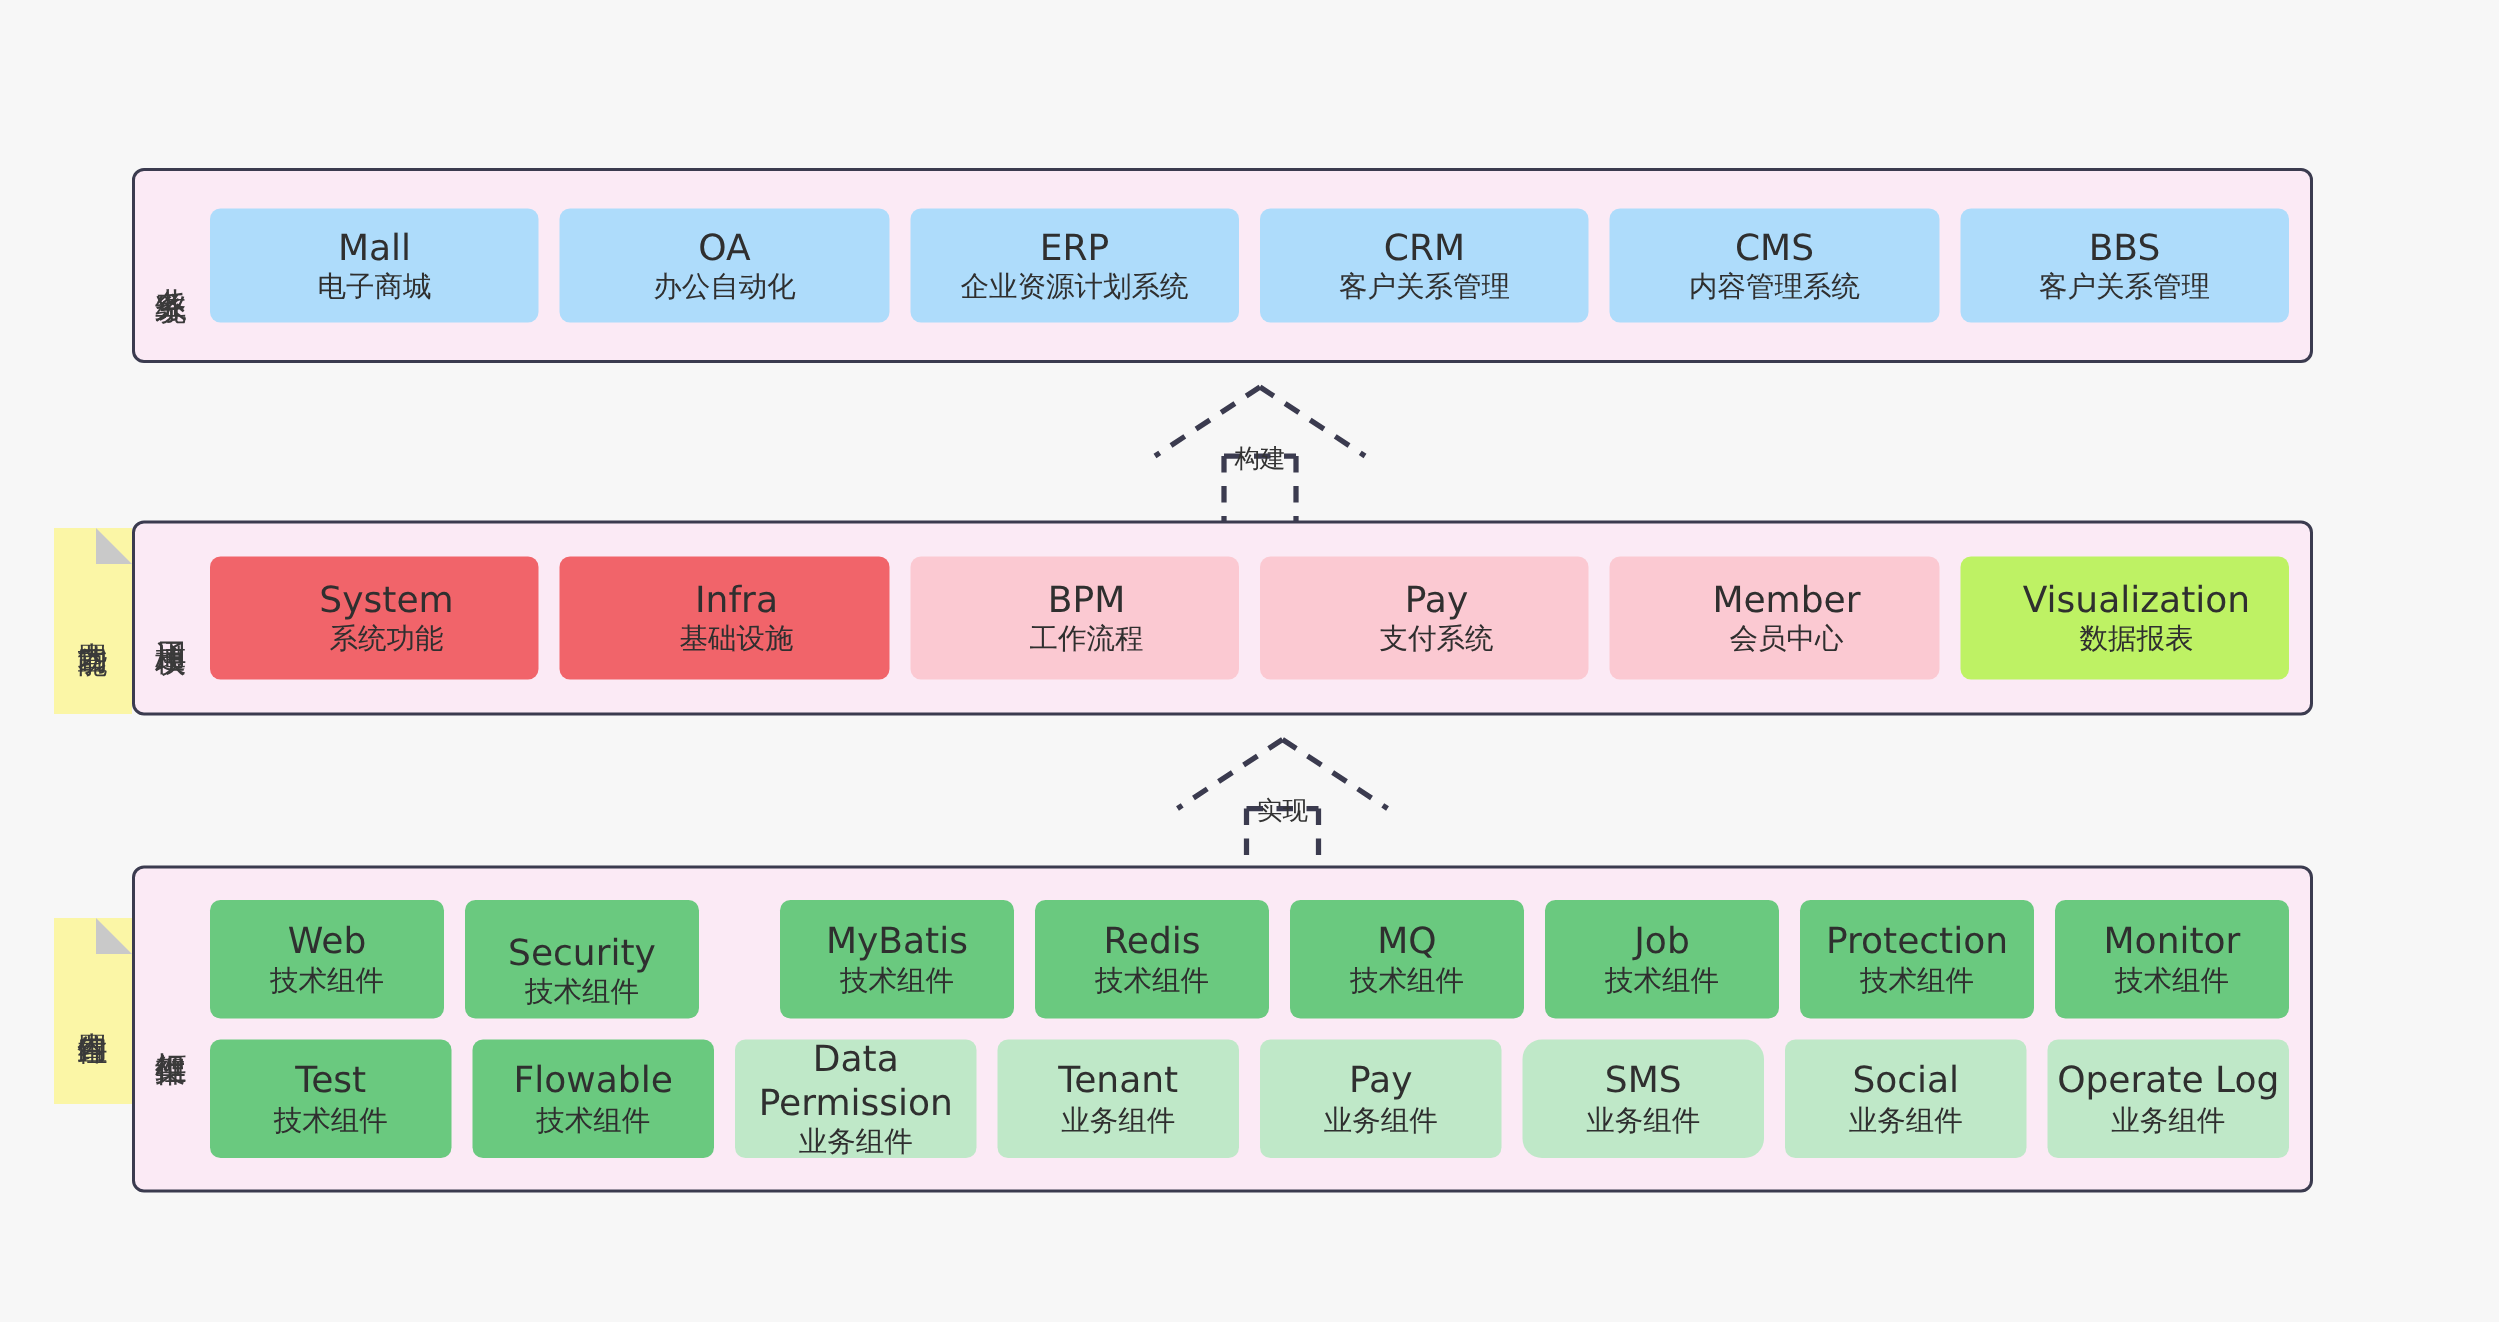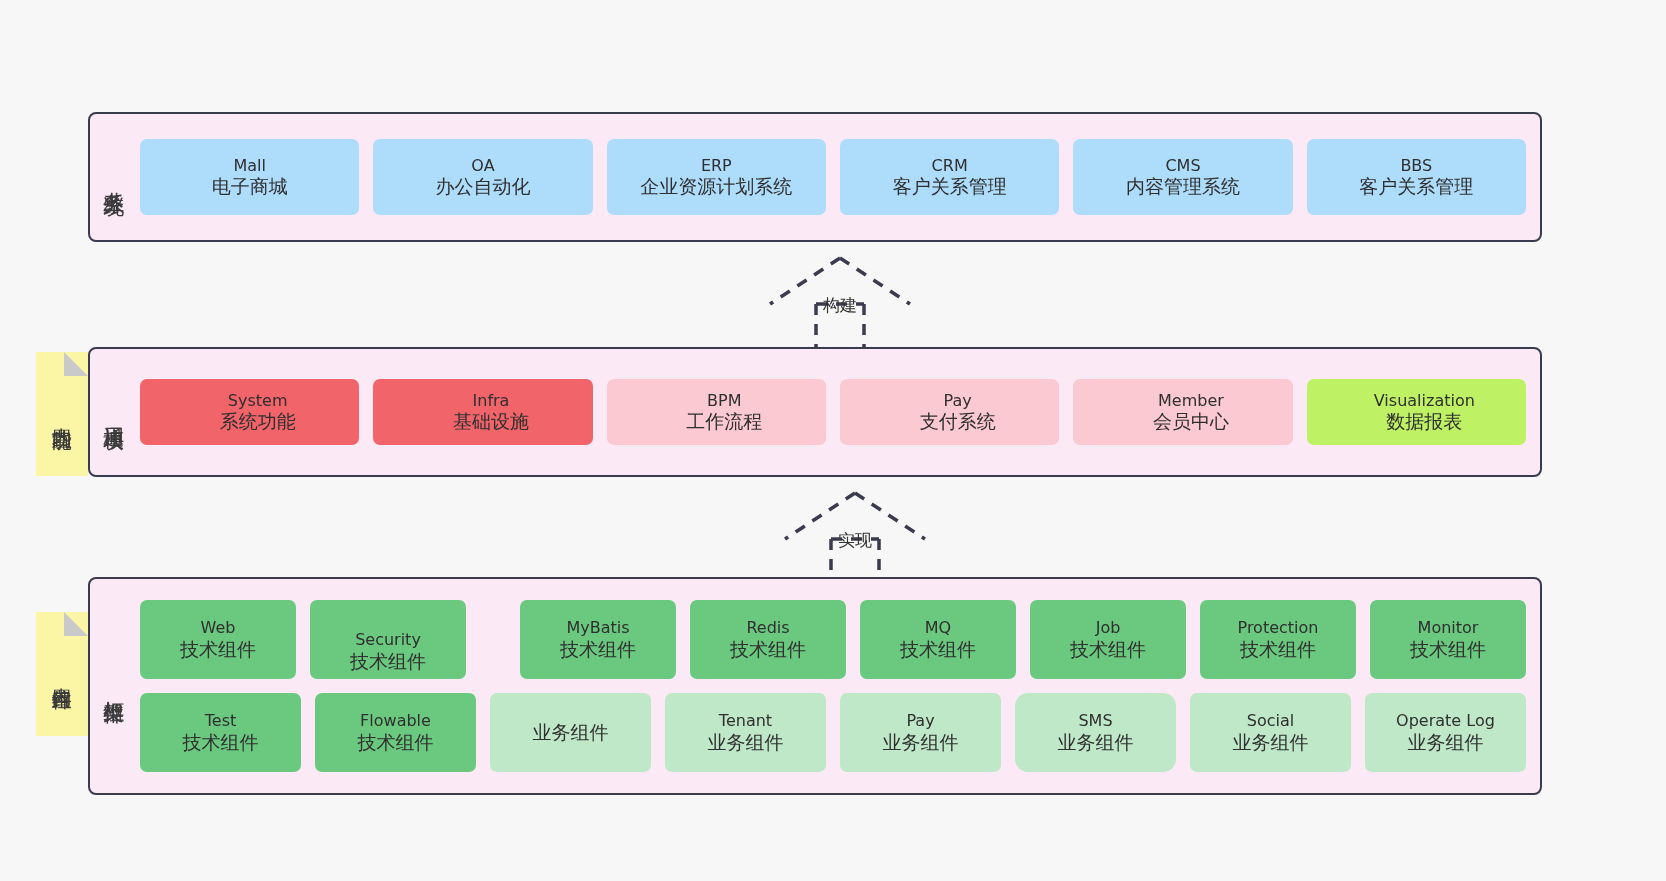--- a/index.html
+++ b/index.html
@@ -73,30 +73,30 @@
     display: flex;
     flex-direction: column;
     align-items: center;
     justify-content: center;
     text-align: center;
     line-height: 1.22;
     color: #2f2f2f;
     box-sizing: border-box;
     padding: 6px 4px;
   }
-  .card .t1 { font-size: 16px; }
+  .card .t1 { font-size: 24px; }
   .card .t2 { font-size: 19px; }
 
   
   #layer-business { left: 88px; top: 112px; width: 1454px; height: 130px; }
   #layer-business .card { height: 76px; background: #aedcfb; }
 
   
   #layer-common { left: 88px; top: 347px; width: 1454px; height: 130px; }
-  #layer-common .card { height: 66px; padding-left: 20px; }
+  #layer-common .card { height: 82px; padding-left: 20px; }
 
   
   #layer-framework { left: 88px; top: 577px; width: 1454px; height: 218px; }
   #layer-framework .card { height: 79px; }
 
   
   .note {
     position: absolute;
     background: #fbf6a6;
     box-sizing: border-box;
@@ -285,20 +285,21 @@
       <div class="card-row">
         <div class="card" style="background: rgb(106, 201, 127);">
           <span class="t1">Test</span>
           <span class="t2">技术组件</span>
         </div>
         <div class="card" style="background: rgb(106, 201, 127);">
           <span class="t1">Flowable</span>
           <span class="t2">技术组件</span>
         </div>
         <div class="card" style="background: rgb(191, 232, 200);">
+          <span class="t1">Data Permission</span>
           <span class="t2">业务组件</span>
         </div>
         <div class="card" style="background: rgb(191, 232, 200);">
           <span class="t1">Tenant</span>
           <span class="t2">业务组件</span>
         </div>
         <div class="card" style="background: rgb(191, 232, 200);">
           <span class="t1">Pay</span>
           <span class="t2">业务组件</span>
         </div>

